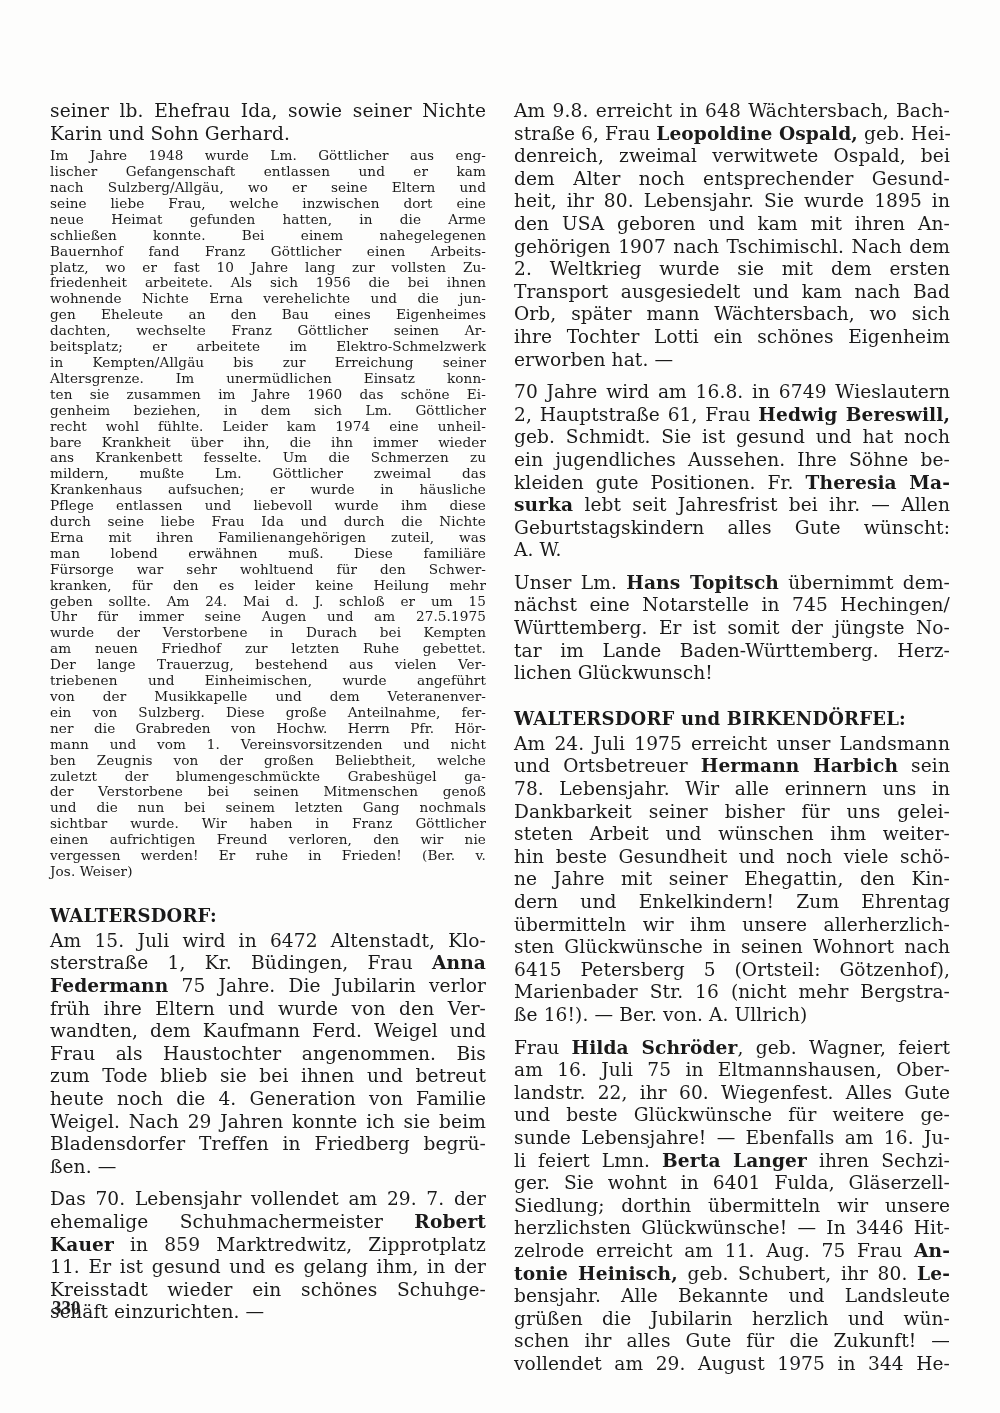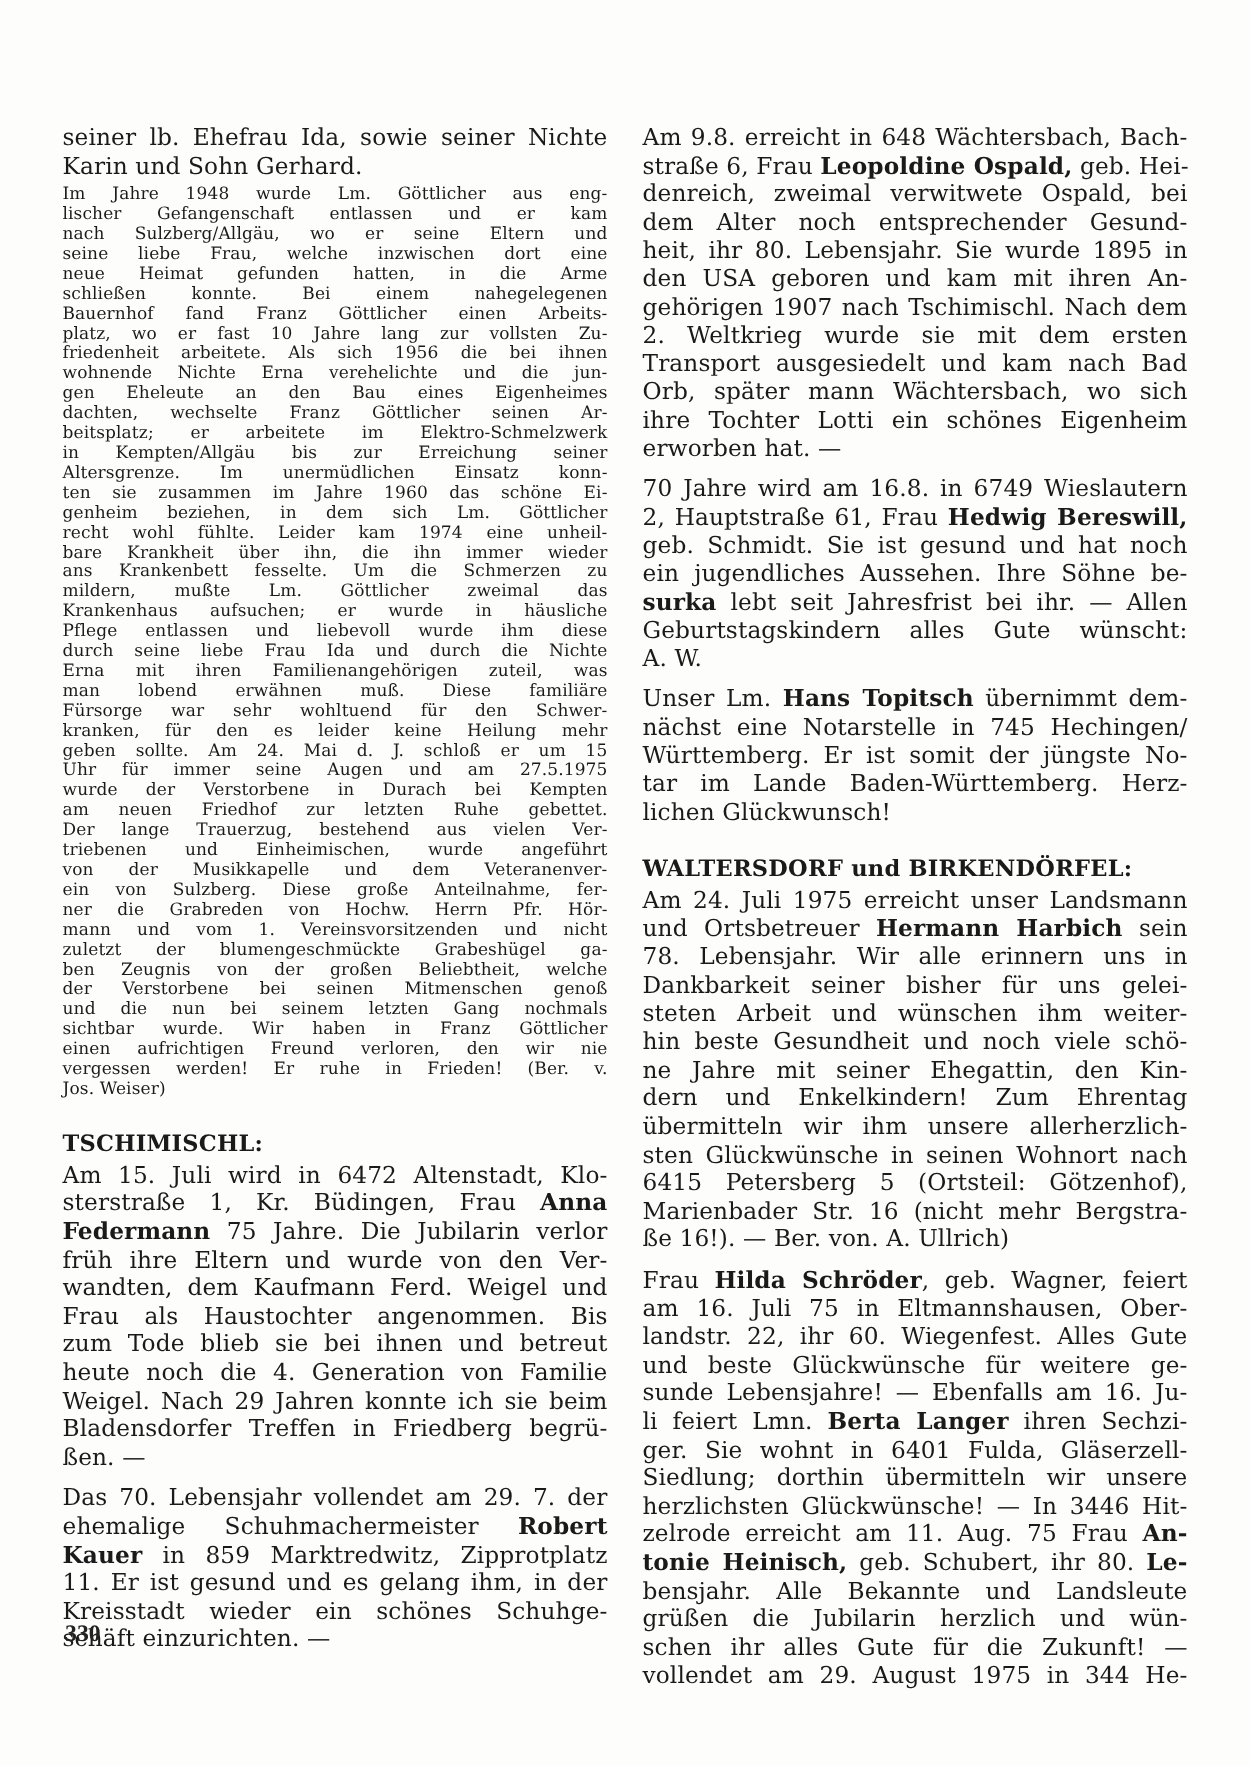--- a/index.html
+++ b/index.html
@@ -61,31 +61,31 @@
       <span class="ln">geben sollte. Am 24. Mai d. J. schloß er um 15</span>
       <span class="ln">Uhr für immer seine Augen und am 27.5.1975</span>
       <span class="ln">wurde der Verstorbene in Durach bei Kempten</span>
       <span class="ln">am neuen Friedhof zur letzten Ruhe gebettet.</span>
       <span class="ln">Der lange Trauerzug, bestehend aus vielen Ver-</span>
       <span class="ln">triebenen und Einheimischen, wurde angeführt</span>
       <span class="ln">von der Musikkapelle und dem Veteranenver-</span>
       <span class="ln">ein von Sulzberg. Diese große Anteilnahme, fer-</span>
       <span class="ln">ner die Grabreden von Hochw. Herrn Pfr. Hör-</span>
       <span class="ln">mann und vom 1. Vereinsvorsitzenden und nicht</span>
+      <span class="ln">ben Zeugnis von der großen Beliebtheit, welche</span>
       <span class="ln">zuletzt der blumengeschmückte Grabeshügel ga-</span>
-      <span class="ln">ben Zeugnis von der großen Beliebtheit, welche</span>
       <span class="ln">der Verstorbene bei seinen Mitmenschen genoß</span>
       <span class="ln">und die nun bei seinem letzten Gang nochmals</span>
       <span class="ln">sichtbar wurde. Wir haben in Franz Göttlicher</span>
       <span class="ln">einen aufrichtigen Freund verloren, den wir nie</span>
       <span class="ln">vergessen werden! Er ruhe in Frieden! (Ber. v.</span>
       <span class="ln last">Jos. Weiser)</span>
     </div>
 
-  <div class="heading">TSCHIMISCHL:</div>
+  <div class="heading">WALTERSDORF:</div>
 
   <div class="big para">
     <span class="ln">Am 15. Juli wird in 6472 Altenstadt, Klo-</span>
     <span class="ln"><span>sterstraße 1, Kr. Büdingen, Frau </span><b>Anna</b></span>
     <span class="ln"><b>Federmann</b><span> 75 Jahre. Die Jubilarin verlor</span></span>
     <span class="ln">früh ihre Eltern und wurde von den Ver-</span>
       <span class="ln">wandten, dem Kaufmann Ferd. Weigel und</span>
       <span class="ln">Frau als Haustochter angenommen. Bis</span>
       <span class="ln">zum Tode blieb sie bei ihnen und betreut</span>
       <span class="ln">heute noch die 4. Generation von Familie</span>
@@ -118,20 +118,21 @@
       <span class="ln">Orb, später mann Wächtersbach, wo sich</span>
       <span class="ln">ihre Tochter Lotti ein schönes Eigenheim</span>
       <span class="ln last">erworben hat. —</span>
   </div>
   <div class="gap"></div>
   <div class="big para">
     <span class="ln">70 Jahre wird am 16.8. in 6749 Wieslautern</span>
     <span class="ln"><span>2, Hauptstraße 61, Frau </span><b>Hedwig Bereswill,</b></span>
     <span class="ln">geb. Schmidt. Sie ist gesund und hat noch</span>
     <span class="ln">ein jugendliches Aussehen. Ihre Söhne be-</span>
+    <span class="ln"><span>kleiden gute Positionen. Fr. </span><b>Theresia Ma-</b></span>
     <span class="ln"><b>surka</b><span> lebt seit Jahresfrist bei ihr. — Allen</span></span>
     <span class="ln">Geburtstagskindern alles Gute wünscht:</span>
     <span class="ln last">A. W.</span>
   </div>
   <div class="gap"></div>
   <div class="big para">
     <span class="ln"><span>Unser Lm. </span><b>Hans Topitsch</b><span> übernimmt dem-</span></span>
     <span class="ln">nächst eine Notarstelle in 745 Hechingen/</span>
       <span class="ln">Württemberg. Er ist somit der jüngste No-</span>
       <span class="ln">tar im Lande Baden-Württemberg. Herz-</span>

